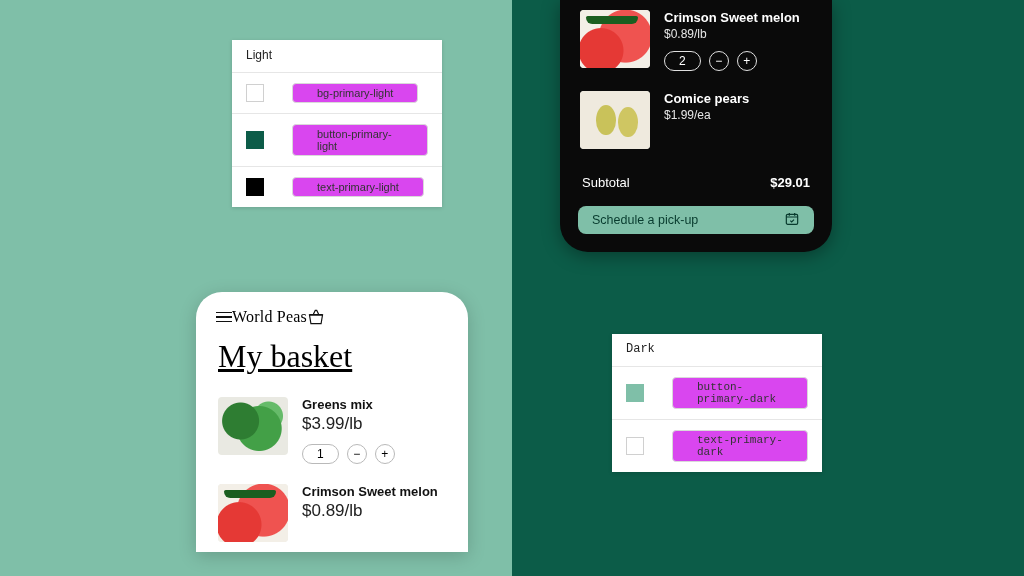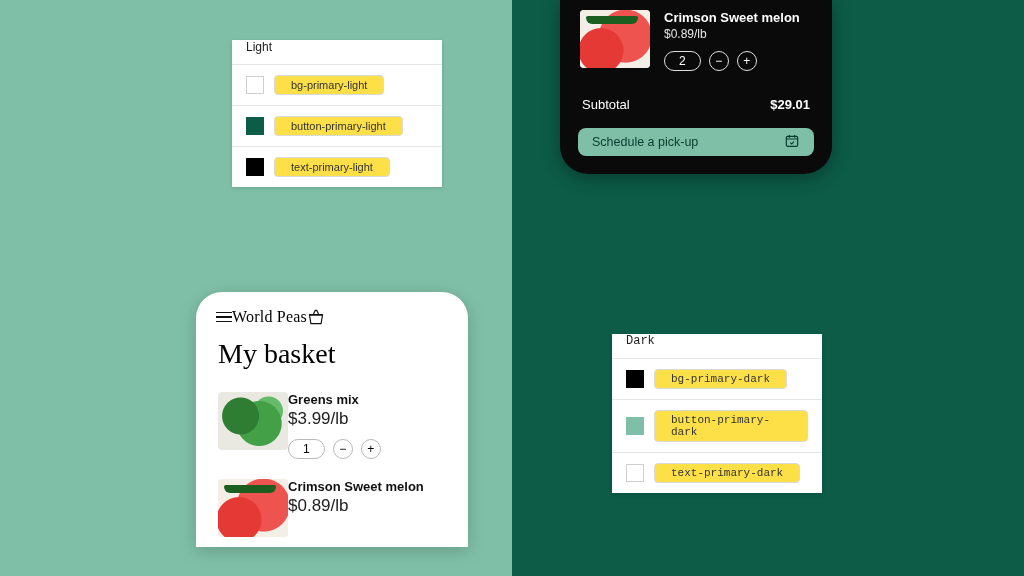--- a/index.html
+++ b/index.html
@@ -10,51 +10,51 @@
   }
   .bg-left  { position:absolute; left:0; top:0; width:512px; height:576px; background:#7fbfa8; }
   .bg-right { position:absolute; left:512px; top:0; width:512px; height:576px; background:#0c5c48; }
 
   
   .palette {
     position:absolute; width:210px; background:#fff;
     box-shadow:0 1px 4px rgba(0,0,0,.15);
     font-size:12px; color:#222;
   }
-  .palette-title { padding:0 14px 10px; font-weight:500; }
+  .palette-title { padding:8px 14px 10px; font-weight:500; }
   .palette-row {
     display:flex; align-items:center; gap:10px;
     padding:10px 14px; border-top:1px solid #e6e6e6;
   }
   .swatch { width:18px; height:18px; flex:0 0 auto; border:1px solid #d0d0d0; }
   .token {
-    font-size:11px; padding:3px 16px; border:1px solid #d9d9d9;
-    border-radius:4px; background:#fde047; color:#333;
+    font-size:11px; padding:3px 24px; border:1px solid #d9d9d9;
+    border-radius:4px; background:#d946ef; color:#333;margin-left:18px;
   }
 
   
   .phone-light {
     position:absolute; left:196px; top:292px;
     width:272px; background:#fff;
     border-radius:26px 26px 0 0;
     box-shadow:0 4px 18px rgba(0,0,0,.18);
     overflow:hidden;
   }
   .lp-header {
     display:flex; align-items:center; 
     padding:16px 20px 4px;
   }
   .hamburger span { display:block; width:16px; height:1.5px; background:#111; margin:3px 0; }
   .lp-brand { font-family: Georgia, "Times New Roman", serif; font-size:16px; letter-spacing:.2px; }
   .basket-icon svg { display:block; }
   .lp-title {
     font-family: Georgia, "Times New Roman", serif;
-    font-size:28px; font-weight:400; padding:8px 22px 12px;
-  }
-  .lp-item { display:flex; gap:0; padding:10px 22px;justify-content:space-between; }
+    font-size:32px; font-weight:400; padding:8px 22px 12px;text-decoration:underline;
+  }
+  .lp-item { display:flex; gap:14px; padding:10px 22px;justify-content:space-between; }
   .thumb {
     width:70px; height:58px; border-radius:4px; flex:0 0 auto;
     background:#e9e9e2; position:relative; overflow:hidden;
   }
   .thumb.greens::before {
     content:""; position:absolute; inset:4px;
     background:
       radial-gradient(circle at 30% 40%, #2e7d32 0 18px, transparent 19px),
       radial-gradient(circle at 60% 55%, #43a047 0 22px, transparent 23px),
       radial-gradient(circle at 75% 30%, #66bb6a 0 14px, transparent 15px);
@@ -138,24 +138,20 @@
     <span class="token">button-primary-light</span>
   </div>
   <div class="palette-row">
     <div class="swatch" style="background:#000;border-color:#000"></div>
     <span class="token">text-primary-light</span>
   </div>
 </div>
 
 <div class="palette dark" style="left:612px; top:334px;font-family:Liberation Mono, monospace;">
   <div class="palette-title">Dark</div>
-  <div class="palette-row">
-    <div class="swatch" style="background:#000;border-color:#000"></div>
-    <span class="token">bg-primary-dark</span>
-  </div>
   <div class="palette-row">
     <div class="swatch" style="background:#7fbfa8;border-color:#7fbfa8"></div>
     <span class="token">button-primary-dark</span>
   </div>
   <div class="palette-row">
     <div class="swatch" style="background:#fff"></div>
     <span class="token">text-primary-dark</span>
   </div>
 </div>
 
@@ -206,20 +202,27 @@
       <div class="dp-name">Crimson Sweet melon</div>
       <div class="dp-price">$0.89/lb</div>
       <div class="qty-row">
         <div class="qty-pill">2</div>
         <div class="qty-btn">−</div>
         <div class="qty-btn">+</div>
       </div>
     </div>
   </div>
 
+  <div class="dp-item">
+    <div class="thumb pears"></div>
+    <div class="lp-item-info">
+      <div class="dp-name">Comice pears</div>
+      <div class="dp-price">$1.99/ea</div>
+    </div>
+  </div>
 
   <div class="dp-subtotal">
     <span>Subtotal</span>
     <span class="val">$29.01</span>
   </div>
 
   <div class="dp-cta">
     <span>Schedule a pick-up</span>
     <span>
       <svg width="16" height="16" viewBox="0 0 24 24" fill="none" stroke="#083b2e" stroke-width="1.8">

